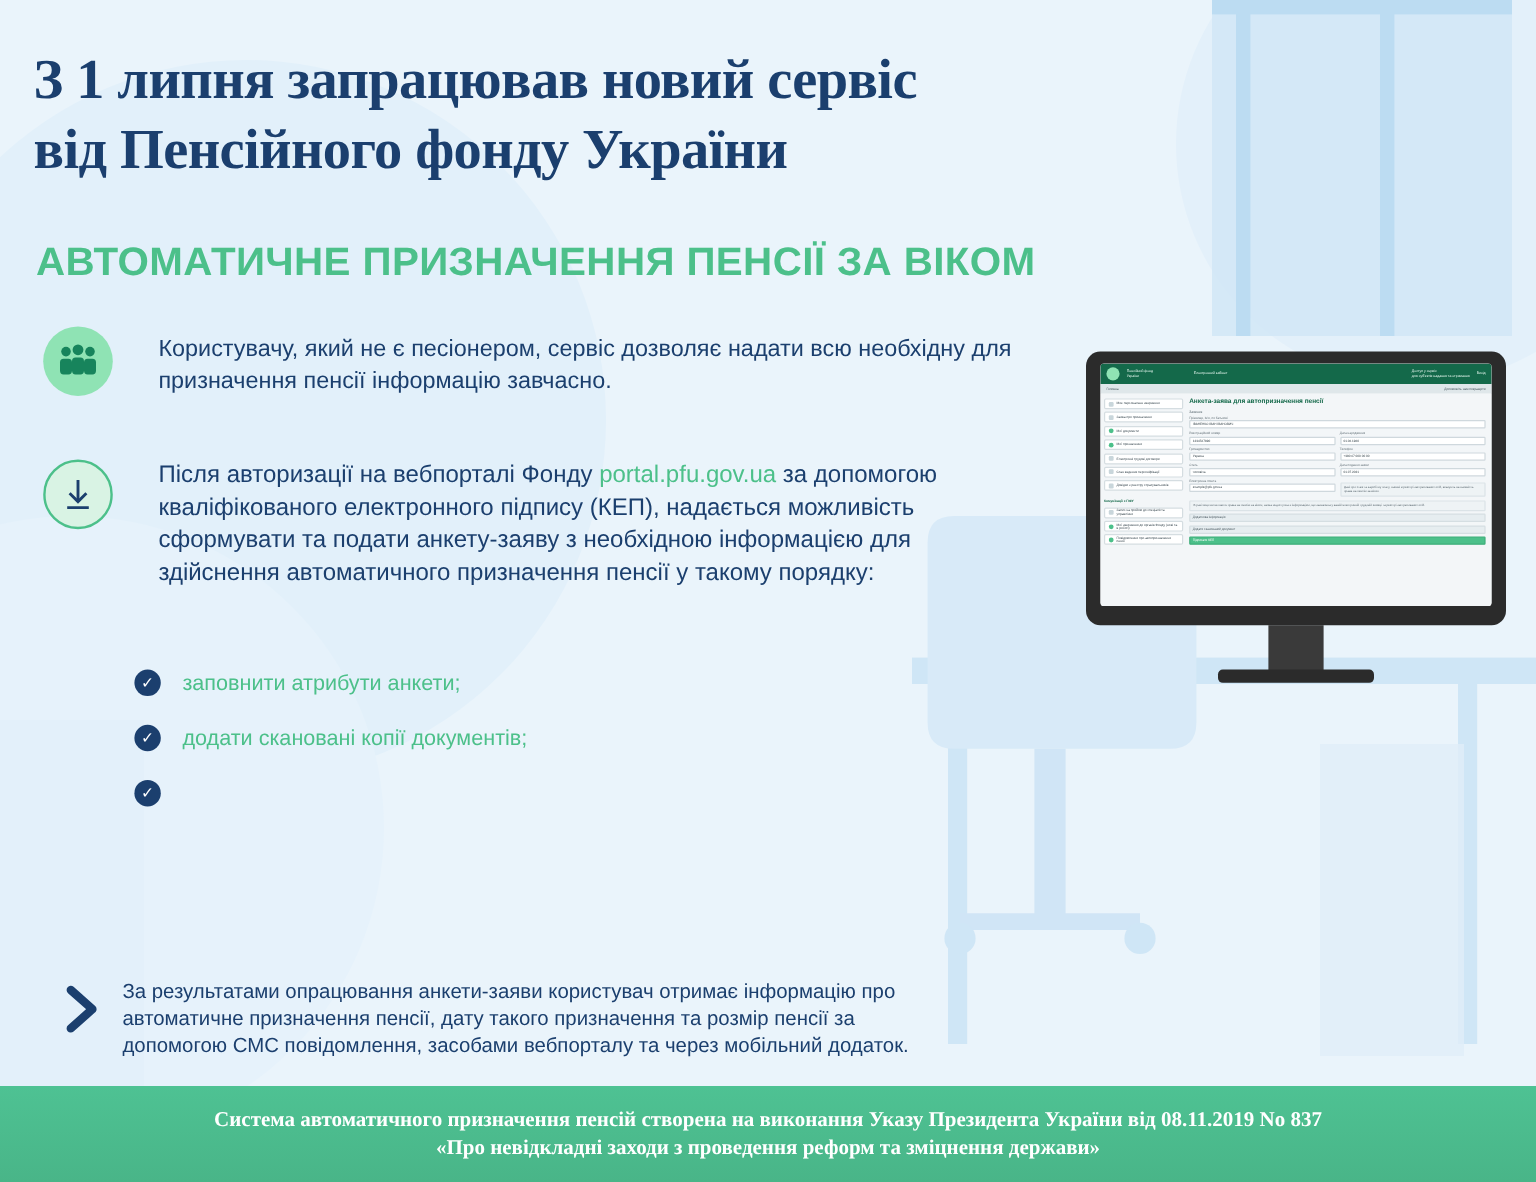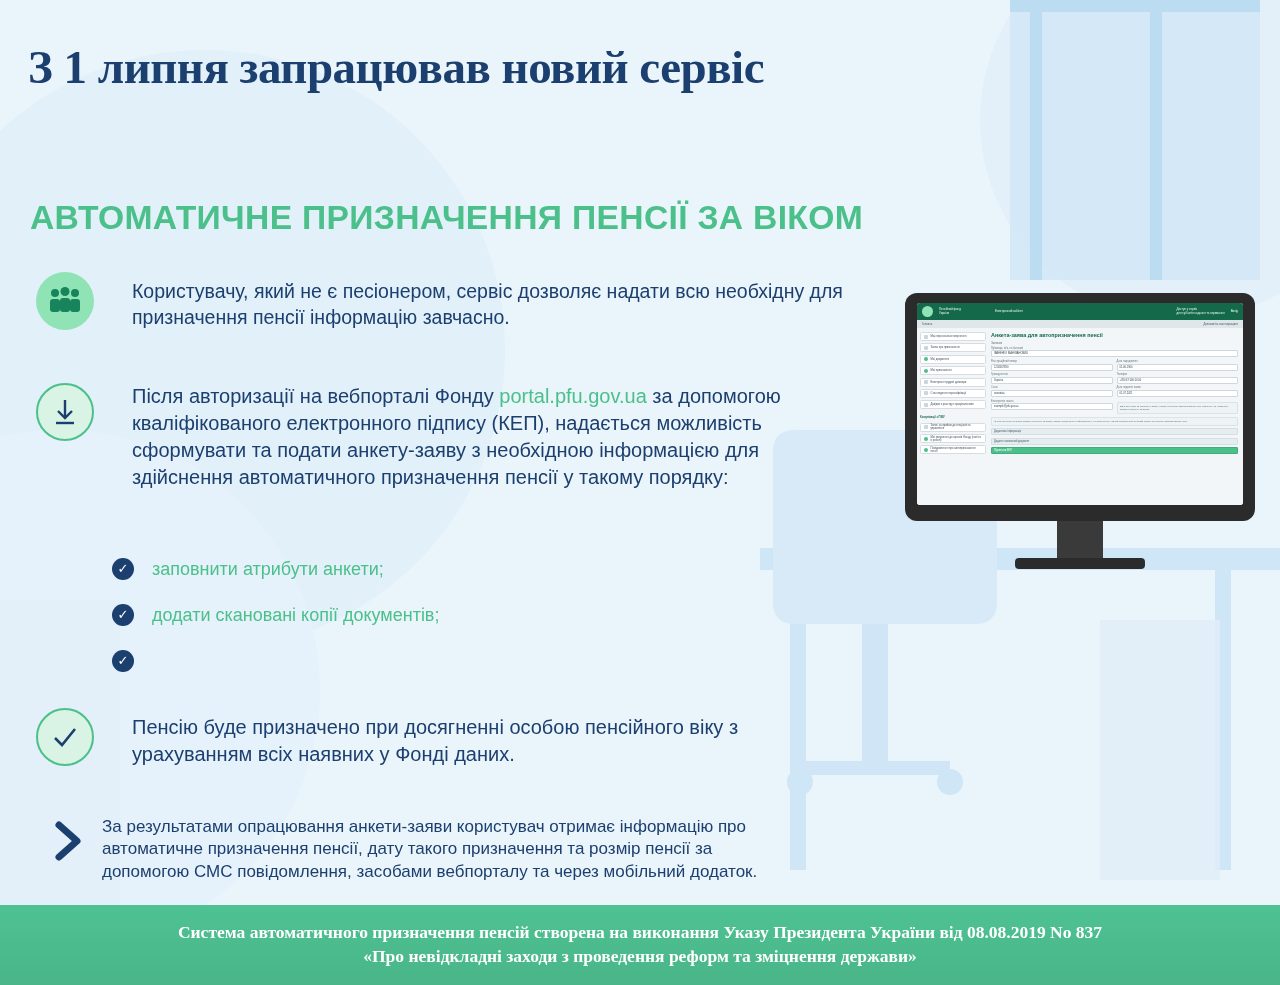--- a/index.html
+++ b/index.html
@@ -249,20 +249,21 @@
       <circle cx="950" cy="782" r="13" fill="#cfe6f6"></circle>
 
       <rect x="0" y="600" width="120" height="385" fill="#e1eff9" opacity="0.7"></rect>
 
       <path d="M1100 620 l120 0 l0 260 l-120 0 z" fill="#e0eef9" opacity="0.8"></path>
     </svg>
   </div>
 
   <div class="title">
     <div>З 1 липня запрацював новий сервіс</div>
+    <div>від Пенсійного фонду України</div>
   </div>
 
   <div class="subtitle">АВТОМАТИЧНЕ ПРИЗНАЧЕННЯ ПЕНСІЇ ЗА ВІКОМ</div>
 
   <div class="block" id="block-users">
     <div class="circle-icon circle-green">
       <svg width="36" height="30" viewBox="0 0 36 30">
         <circle cx="8" cy="7" r="4" fill="#17845c"></circle>
         <circle cx="18" cy="5.5" r="4.5" fill="#17845c"></circle>
         <circle cx="28" cy="7" r="4" fill="#17845c"></circle>
@@ -294,28 +295,20 @@
     </div>
     <div class="check-row">
       <div class="check-icon">✓</div>
       <div class="check-label">додати скановані копії документів;</div>
     </div>
     <div class="check-row">
       <div class="check-icon">✓</div>
     </div>
   </div>
 
-  <div class="block" id="block-check">
-    <div class="circle-icon circle-outline">
-      <svg width="30" height="26" viewBox="0 0 30 26">
-        <polyline points="5,14 12,21 25,5" fill="none" stroke="#1b3f6e" stroke-width="2.6"></polyline>
-      </svg>
-    </div>
-    <div class="block-text">Пенсію буде призначено при досягненні особою пенсійного віку з урахуванням всіх наявних у Фонді даних.</div>
-  </div>
 
   <div class="block" id="block-arrow">
     <div class="arrow-icon">
       <svg width="34" height="44" viewBox="0 0 34 44">
         <polyline points="8,6 26,22 8,38" fill="none" stroke="#1b3f6e" stroke-width="7" stroke-linecap="round" stroke-linejoin="round"></polyline>
       </svg>
     </div>
     <div class="block-text">За результатами опрацювання анкети-заяви користувач отримає інформацію про автоматичне призначення пенсії, дату такого призначення та розмір пенсії за допомогою СМС повідомлення, засобами вебпорталу та через мобільний додаток.</div>
   </div>
 
@@ -454,17 +447,17 @@
           </div>
 
         </div>
       </div>
     </div>
     <div class="mon-stand-neck"></div>
     <div class="mon-stand-base"></div>
   </div>
 
   <div class="footer">
-    <div class="footer-line">Система автоматичного призначення пенсій створена на виконання Указу Президента України від 08.08.2019 No 837</div>
+    <div class="footer-line">Система автоматичного призначення пенсій створена на виконання Указу Президента України від 08.11.2019 No 837</div>
     <div class="footer-line">«Про невідкладні заходи з проведення реформ та зміцнення держави»</div>
   </div>
 
 </div>
 
 </body></html>

